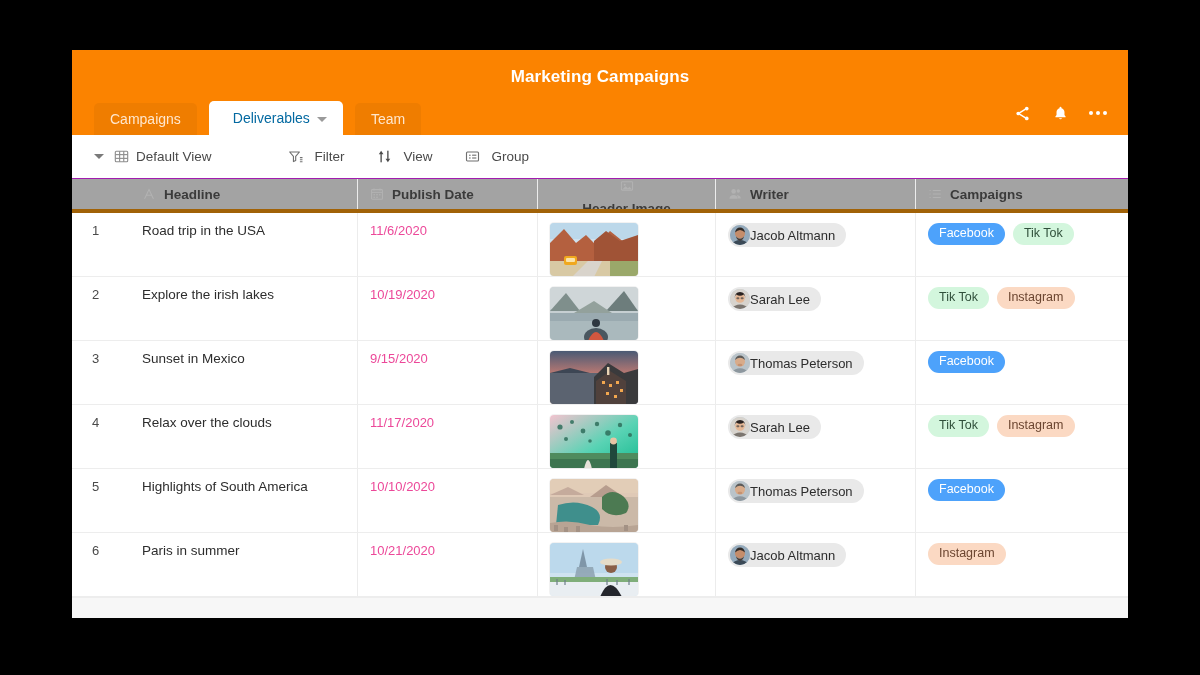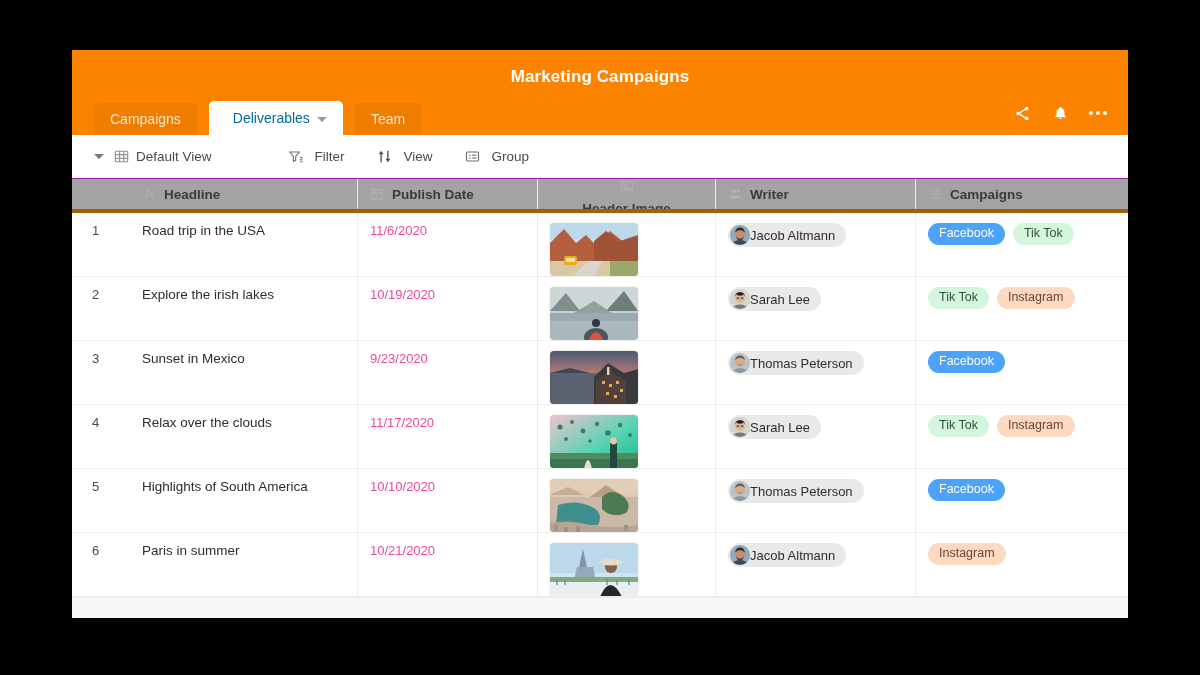--- a/index.html
+++ b/index.html
@@ -473,21 +473,21 @@
           </div>
         </div>
         <div class="grid-row data-row">
           <div class="cell c-num">
             <span class="row-num">3</span>
           </div>
           <div class="cell c-head">
             <span class="row-head">Sunset in Mexico</span>
           </div>
           <div class="cell c-date">
-            <span class="row-date">9/23/2020</span>
+            <span class="row-date">9/15/2020</span>
           </div>
           <div class="cell c-img">
             <div class="thumb">
               <svg viewBox="0 0 88 54" preserveAspectRatio="none">
       <defs>
                   <linearGradient id="sun1" x1="0" y1="0" x2="0" y2="1">
         <stop offset="0%" stop-color="#4a5a74"></stop>
                     <stop offset="45%" stop-color="#c27b72"></stop>
         <stop offset="70%" stop-color="#f0b37c"></stop>
                     <stop offset="100%" stop-color="#6c5f66"></stop>

